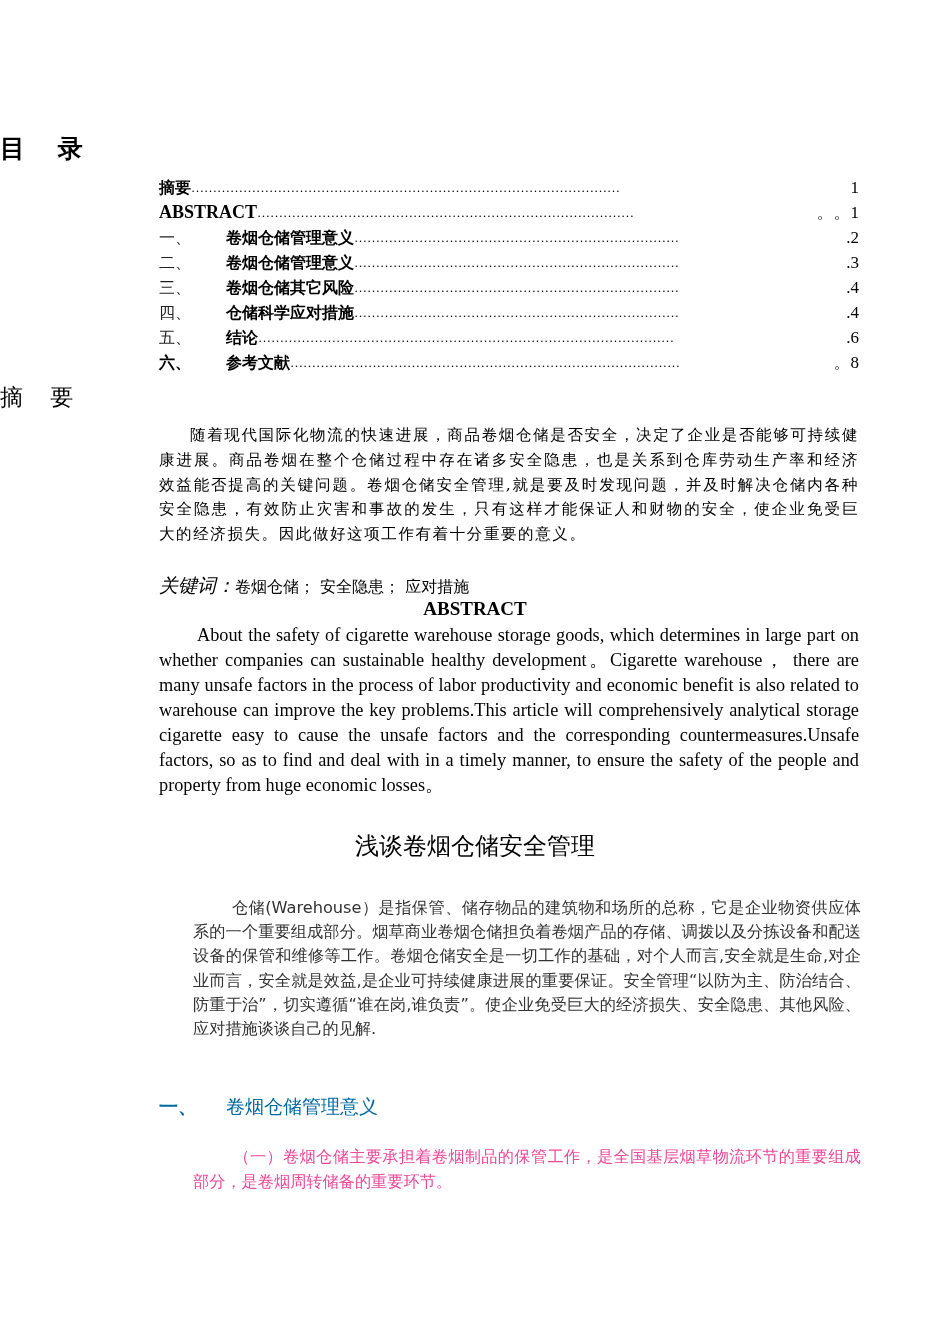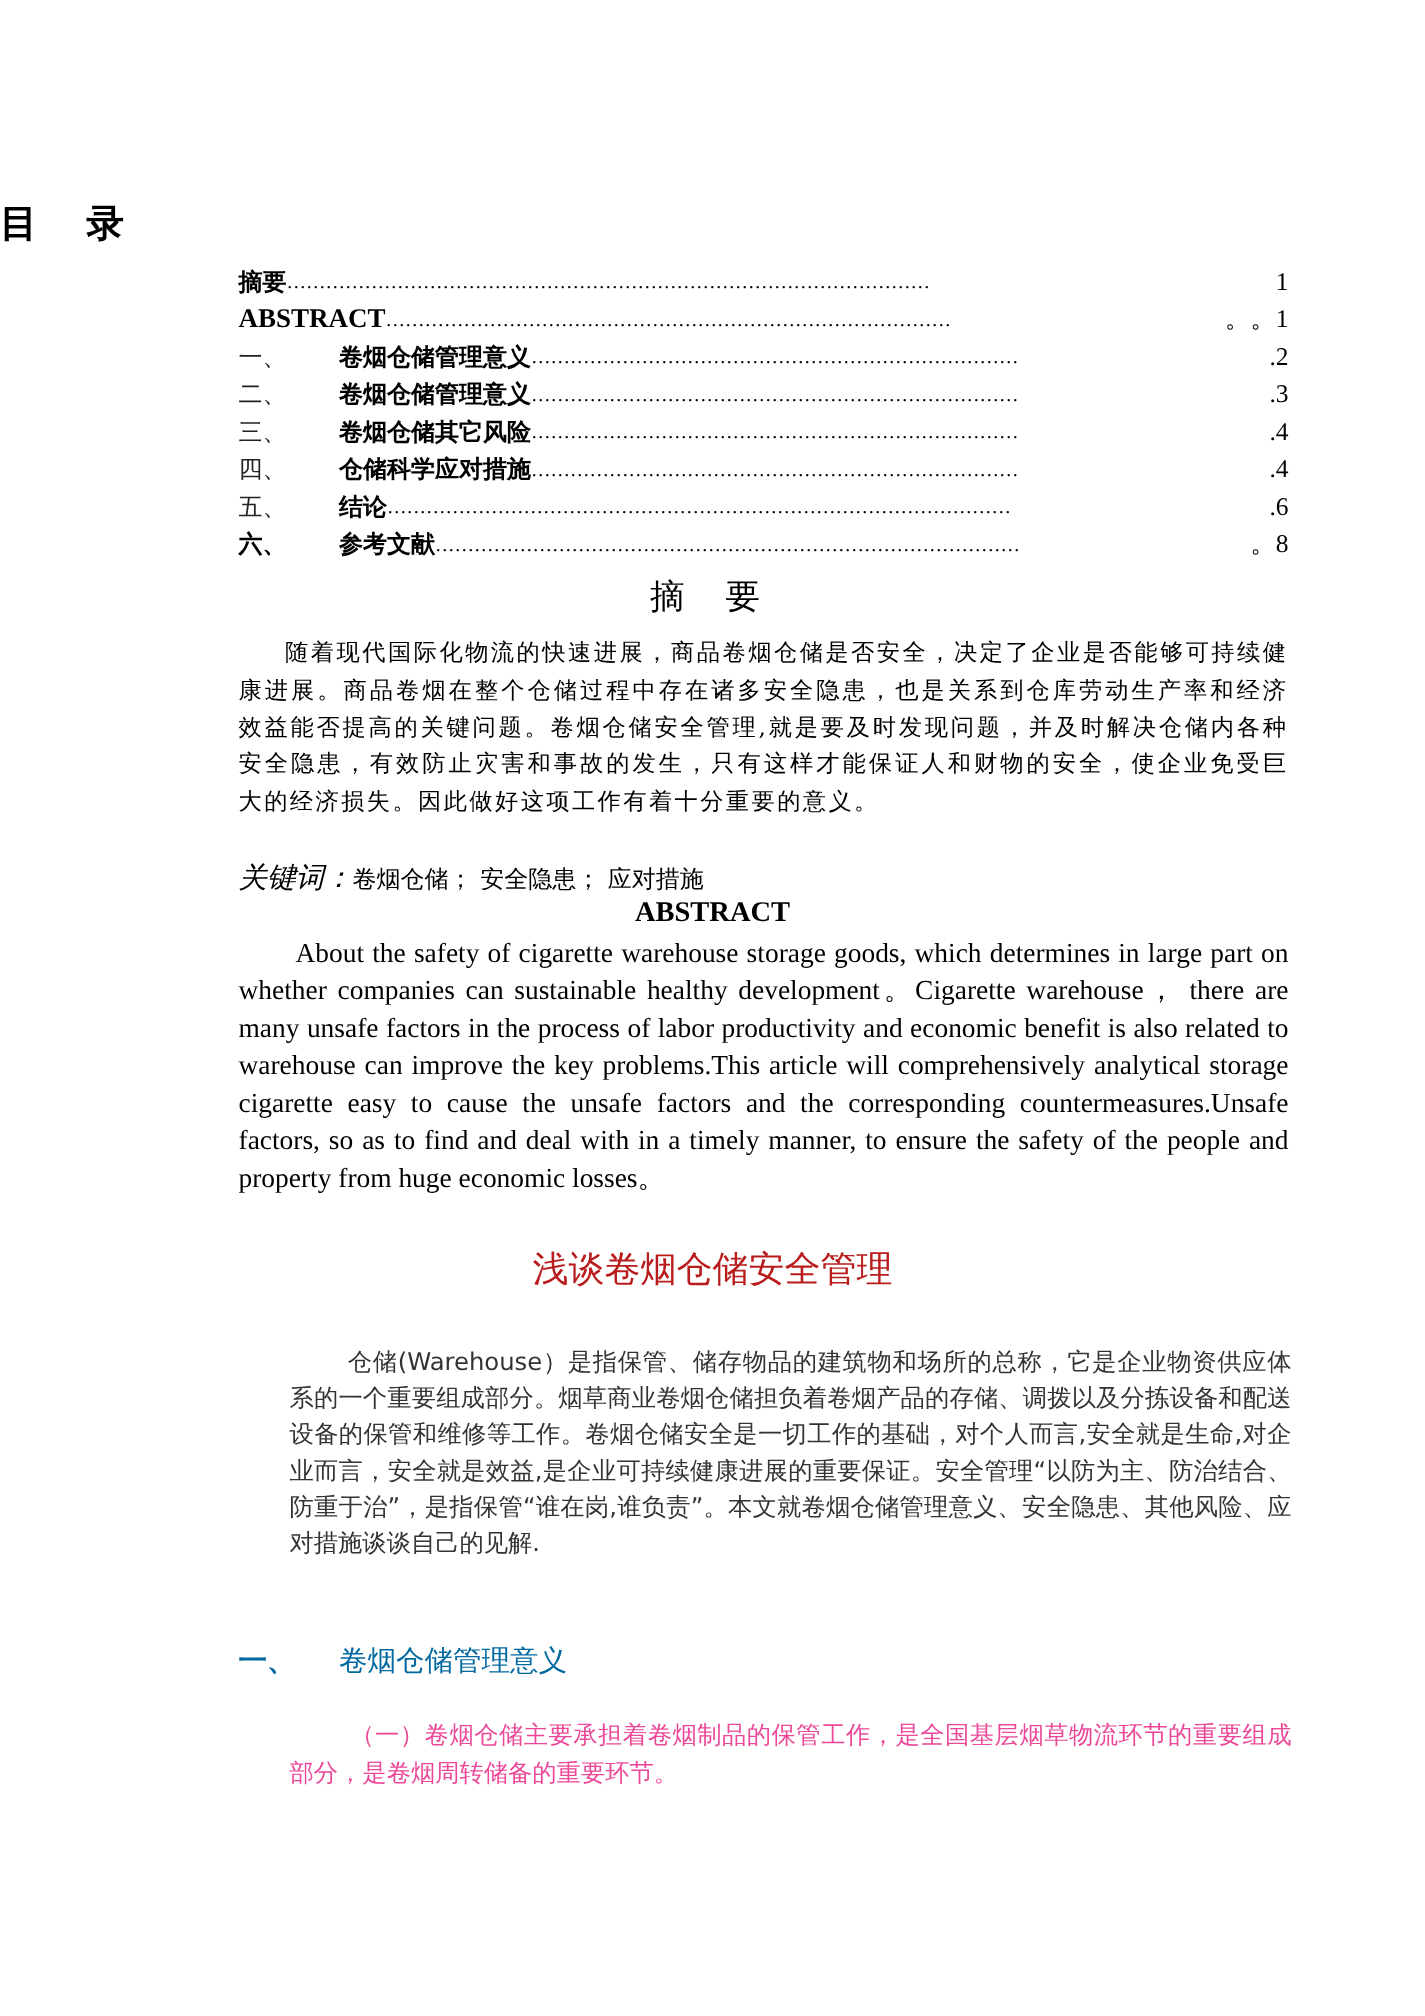--- a/index.html
+++ b/index.html
@@ -12,34 +12,34 @@
   .toc { position: absolute; left: 159px; top: 175px; width: 700px; }
   .toc-row { display: flex; align-items: center; height: 25px; font-size: 17px; line-height: 25px; white-space: nowrap; }
   .toc-num { width: 67px; flex: 0 0 67px; font-family: "DejaVu Sans", sans-serif; font-size: 16px; }
   .toc-num.light { font-weight: normal; color: #222; }
   .toc-num.bold { font-weight: bold; }
   .toc-label { font-family: "DejaVu Sans", sans-serif; font-weight: bold; font-size: 16px; }
   .toc-label.en { font-family: "Liberation Serif", serif; font-size: 18px; }
   .toc-dots { flex: 1 1 auto; overflow: hidden; white-space: nowrap; letter-spacing: 0px; font-size: 13px; color: #000; }
   .toc-page { flex: 0 0 auto; font-size: 17px; padding-left: 1px; }
 
-  .abs-title { position: absolute; left: 0; width: 950px; top: 382px; text-align: center; font-family: "DejaVu Sans", sans-serif; font-size: 23px; letter-spacing: 10px; }
+  .abs-title { position: absolute; left: 0; width: 950px; top: 382px; font-family: "DejaVu Sans", sans-serif; font-size: 23px; letter-spacing: 10px; }
 
   .cn-abstract { position: absolute; left: 159px; top: 423px; width: 700px; font-family: "DejaVu Serif", serif; font-size: 15.5px; line-height: 24.8px; letter-spacing: 1.6px; text-align: justify; text-indent: 2em; }
 
   .keywords-cn { position: absolute; left: 159px; top: 573px; font-family: "DejaVu Sans", sans-serif; font-size: 16px; line-height: 24px; }
   .keywords-cn .kw-label { font-size: 19px; font-style: italic; }
 
   .en-abs-title { position: absolute; left: 0; width: 950px; top: 598px; text-align: center; font-weight: bold; font-size: 19px; }
 
   .en-abstract { position: absolute; left: 159px; top: 623px; width: 700px; font-size: 18.3px; line-height: 25px; text-align: justify; text-indent: 38px; }
   .keywords-en { position: absolute; left: 159px; top: 797px; font-size: 18.3px; line-height: 25px; }
   .keywords-en b { font-weight: bold; }
 
-  .main-title { position: absolute; left: 0; width: 950px; top: 830px; text-align: center; font-family: "DejaVu Sans", sans-serif; font-size: 24px; color: #b91c1c; }
+  .main-title { position: absolute; left: 0; width: 950px; top: 830px; text-align: center; font-family: "DejaVu Sans", sans-serif; font-size: 24px; color: #000000; }
 
   .intro { position: absolute; left: 193px; top: 896px; width: 668px; font-family: "DejaVu Sans", sans-serif; font-size: 16.2px; line-height: 24.2px; color: #333; text-align: justify; text-indent: 2.4em; }
 
   .section-head { position: absolute; left: 159px; top: 1094px; font-family: "DejaVu Sans", sans-serif; font-size: 19px; color: #0369a1; white-space: nowrap; }
   .section-head .sec-num { display: inline-block; width: 67px; font-weight: bold; }
 
   .sec-para { position: absolute; left: 193px; top: 1145px; width: 668px; font-family: "DejaVu Serif", serif; font-size: 16.2px; line-height: 24.5px; color: #ec4899; text-align: justify; text-indent: 2.5em; }
 </style>
 </head>
 <body>
@@ -103,21 +103,21 @@
   <div class="keywords-cn">
     <span class="kw-label">关键词：</span><span>卷烟仓储；  安全隐患；  应对措施</span>
   </div>
 
   <div class="en-abs-title">ABSTRACT</div>
   <p class="en-abstract">About the safety of cigarette warehouse storage goods, which determines in large part on whether companies can sustainable healthy development。Cigarette warehouse， there are many unsafe factors in the process of labor productivity and economic benefit is also related to warehouse can improve the key problems.This article will comprehensively analytical storage cigarette easy to cause the unsafe factors and the corresponding countermeasures.Unsafe factors, so as to find and deal with in a timely manner, to ensure the safety of the people and property from huge economic losses。</p>
 
 
   <div class="main-title">浅谈卷烟仓储安全管理</div>
 
-  <p class="intro">仓储(Warehouse）是指保管、储存物品的建筑物和场所的总称，它是企业物资供应体系的一个重要组成部分。烟草商业卷烟仓储担负着卷烟产品的存储、调拨以及分拣设备和配送设备的保管和维修等工作。卷烟仓储安全是一切工作的基础，对个人而言,安全就是生命,对企业而言，安全就是效益,是企业可持续健康进展的重要保证。安全管理“以防为主、防治结合、防重于治”，是指保管“谁在岗,谁负责”。本文就卷烟仓储管理意义、安全隐患、其他风险、应对措施谈谈自己的见解.</p>
+  <p class="intro">仓储(Warehouse）是指保管、储存物品的建筑物和场所的总称，它是企业物资供应体系的一个重要组成部分。烟草商业卷烟仓储担负着卷烟产品的存储、调拨以及分拣设备和配送设备的保管和维修等工作。卷烟仓储安全是一切工作的基础，对个人而言,安全就是生命,对企业而言，安全就是效益,是企业可持续健康进展的重要保证。安全管理“以防为主、防治结合、防重于治”，切实遵循“谁在岗,谁负责”。使企业免受巨大的经济损失、安全隐患、其他风险、应对措施谈谈自己的见解.</p>
 
   <div class="section-head">
     <span class="sec-num">一、</span><span>卷烟仓储管理意义</span>
   </div>
 
   <p class="sec-para">（一）卷烟仓储主要承担着卷烟制品的保管工作，是全国基层烟草物流环节的重要组成部分，是卷烟周转储备的重要环节。</p>
 
 </div>
 
 </body></html>

